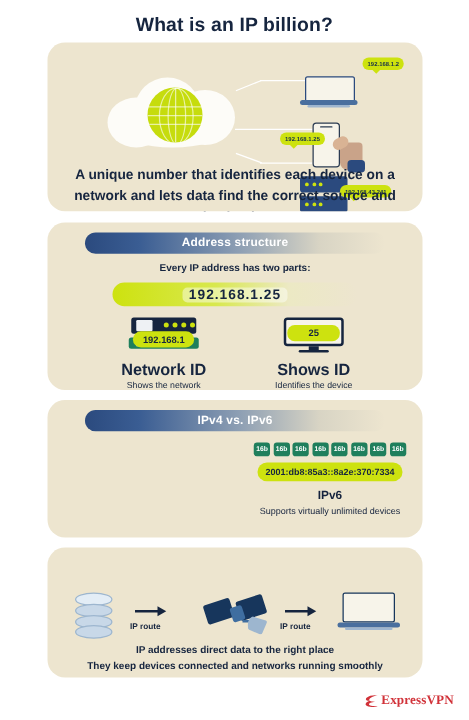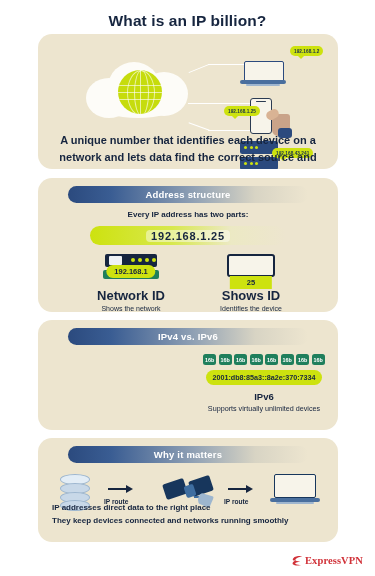--- a/index.html
+++ b/index.html
@@ -124,22 +124,22 @@
     position:absolute;left:50%;transform:translateX(-50%);top:11px;
     background:#cde20f;border-radius:7px;padding:2px 8px;
     font-size:7.5px;font-weight:700;color:#16253f;white-space:nowrap;z-index:3;
   }
 
   .monitor{position:relative;width:48px;height:30px;margin:0 auto;}
   .monitor .scr{position:absolute;left:0;top:0;width:48px;height:23px;border:2px solid #16253f;border-radius:3px;background:#f7f4ea;box-sizing:border-box;}
   .monitor .stand{position:absolute;left:20px;top:23px;width:8px;height:4px;background:#16253f;}
   .monitor .foot{position:absolute;left:12px;top:26px;width:24px;height:2px;border-radius:1px;background:#16253f;}
   .hostpill{
-    position:absolute;left:50%;transform:translateX(-50%);top:22px;
-    background:#cde20f;border-radius:0;padding:2px 17px;
+    position:absolute;left:50%;transform:translateX(-50%);top:6px;
+    background:#cde20f;border-radius:6px;padding:2px 17px;
     font-size:7.5px;font-weight:700;color:#16253f;z-index:3;
   }
 
   
   .vcol{position:absolute;text-align:center;}
   .v4{left:14px;top:34px;width:128px;}
   .v6{left:156px;top:34px;width:140px;}
   .bits{display:flex;justify-content:center;gap:2.5px;}
   .bit{
     background:#1f7f5c;color:#ffffff;border-radius:2.5px;
@@ -176,21 +176,21 @@
   .sat .body{position:absolute;left:21px;top:13px;width:10px;height:12px;background:#3f6ea0;border-radius:2px;transform:rotate(-18deg);}
   .sat .dish{position:absolute;left:34px;top:20px;width:16px;height:16px;border-radius:50%;background:#9db6cf;clip-path:polygon(0 0,100% 30%,70% 100%,0 70%);}
   .sat .arm{position:absolute;left:30px;top:24px;width:8px;height:1.6px;background:#3f6ea0;}
 
   .lap2{position:absolute;left:218px;top:4px;width:50px;height:34px;}
   .lap2 .scr{position:absolute;left:4px;top:0;width:42px;height:24px;border:1.8px solid #17365c;border-radius:2px;background:#f7f4ea;box-sizing:border-box;}
   .lap2 .base{position:absolute;left:0;top:24px;width:50px;height:4px;border-radius:2px;background:#4a6f9e;}
   .lap2 .base2{position:absolute;left:6px;top:27.5px;width:38px;height:2.5px;border-radius:2px;background:#9fb6cf;}
 
   .why-cap{
-    position:absolute;left:14px;right:14px;top:64px;
+    position:absolute;left:14px;right:14px;top:76px;text-align:center;
     font-size:8px;line-height:1.6;font-weight:600;color:#16253f;
   }
 
   
   .logo{position:absolute;right:12px;bottom:8px;display:flex;align-items:center;gap:0;}
   .logo .mark{width:15px;height:15px;}
   .logo .txt{font-family:"Liberation Serif",serif;font-size:10.5px;font-weight:700;color:#d13239;letter-spacing:.1px;}
 </style>
 </head>
 <body>
@@ -327,23 +327,20 @@
         <div class="bit wide">16b</div>
         <div class="bit wide">16b</div>
       </div>
       <div class="addrpill">2001:db8:85a3::8a2e:370:7334</div>
       <div class="ttl">IPv6</div>
       <div class="sub">Supports virtually unlimited devices</div>
     </div>
   </div>
 
   <div class="card card-why">
-    <div class="sec-head">
-      <span>Why it matters</span>
-    </div>
 
     <div class="why-row">
       <div class="db">
         <div class="disc d1"></div>
           <div class="disc d2"></div>
         <div class="disc d3"></div>
           <div class="disc d4"></div>
       </div>
 
       <div class="arrow" style="left:56px;top:14px;">

